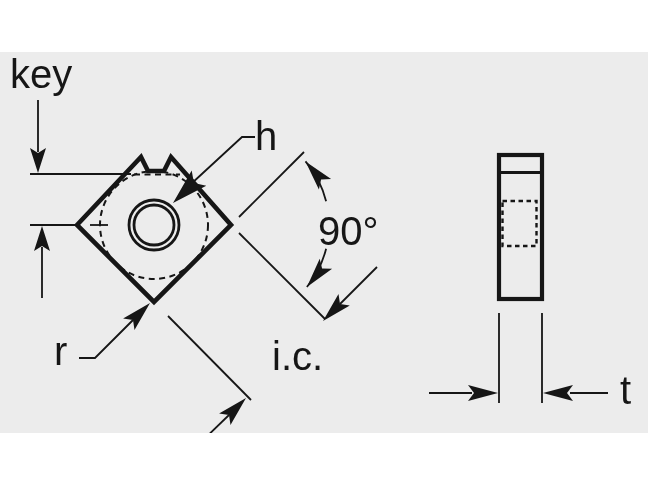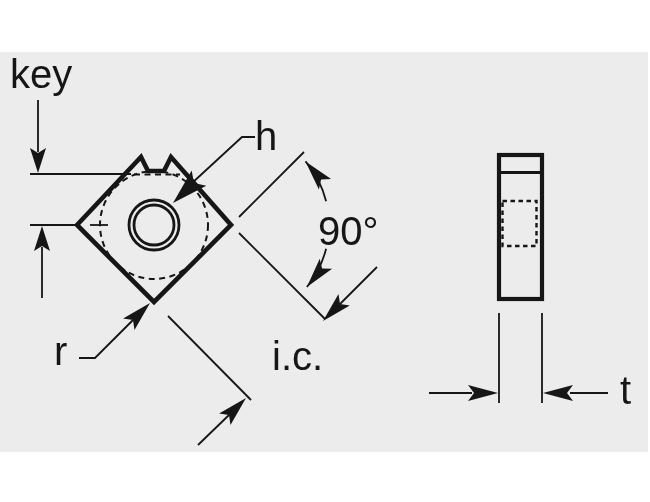--- a/index.html
+++ b/index.html
@@ -1,16 +1,16 @@
 <!DOCTYPE html>
 <html><head>
 <meta charset="utf-8">
 <style>
   html,body{margin:0;padding:0;background:#ffffff;}
-  .stage{position:relative;width:650px;height:502px;background:#ffffff;overflow:hidden;}
+  .stage{position:relative;width:650px;height:433px;background:#ffffff;overflow:hidden;}
   svg{display:block;}
   .thin{stroke:#161616;stroke-width:1.8;fill:none;stroke-linecap:butt;}
   .med{stroke:#161616;stroke-width:2.8;fill:none;}
   .thick{stroke:#161616;stroke-width:4.6;fill:none;stroke-linejoin:miter;stroke-miterlimit:6;}
   .sideframe{stroke:#161616;stroke-width:4.2;fill:none;}
   .sideline{stroke:#161616;stroke-width:3;fill:none;}
   .dashed{stroke:#161616;stroke-width:2;fill:none;stroke-dasharray:6 4.5;}
   .dashed2{stroke:#161616;stroke-width:2.4;fill:none;stroke-dasharray:4.5 3.5;}
   .arrow{fill:#161616;stroke:none;}
   .lbl{font-family:"Liberation Sans", sans-serif;font-size:40px;fill:#161616;}

